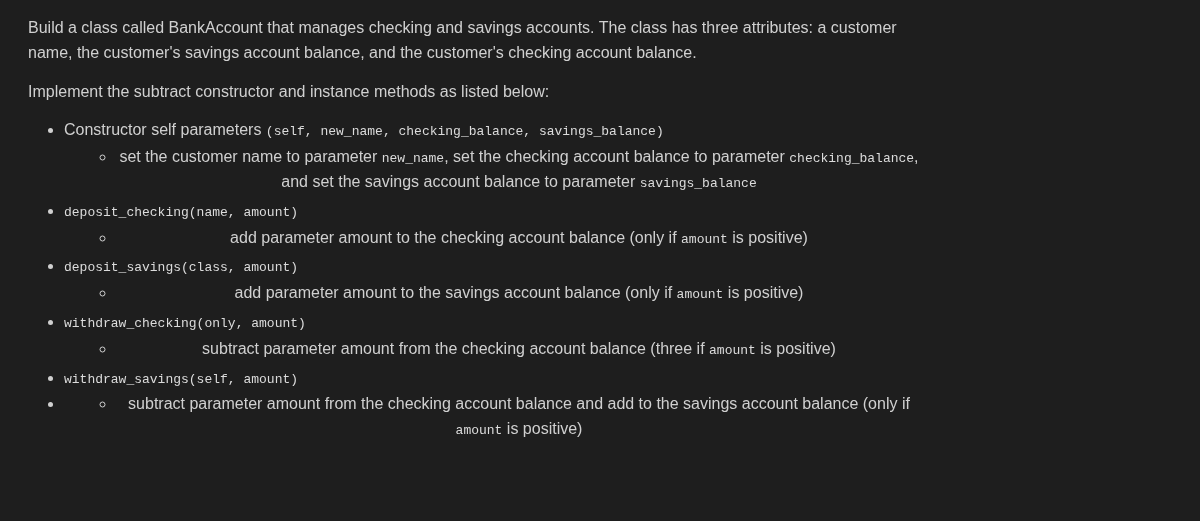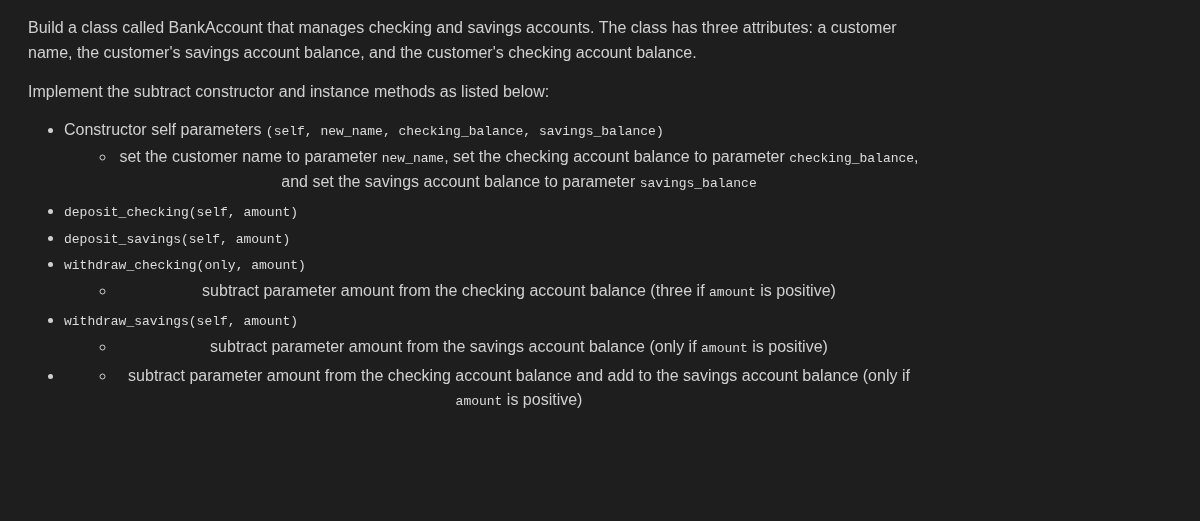--- a/index.html
+++ b/index.html
@@ -54,26 +54,28 @@
 
   <p>Build a class called BankAccount that manages checking and savings accounts. The class has three attributes: a customer name, the customer's savings account balance, and the customer's checking account balance.</p>
 
   <p>Implement the subtract constructor and instance methods as listed below:</p>
 
   <ul class="outer" id="method-list">
 
   <li><span>Constructor self parameters </span><code class="mono">(self, new_name, checking_balance, savings_balance)</code><ul class="inner">
           <li><span>set the customer name to parameter </span><code class="mono">new_name</code><span>, set the checking account balance to parameter </span><code class="mono">checking_balance</code><span>, and set the savings account balance to parameter </span><code class="mono">savings_balance</code></li>
         </ul></li>
-      <li><code class="mono">deposit_checking(self, amount)</code></li>
-      <li><code class="mono">deposit_savings(self, amount)</code></li>
+      <li><code class="mono">deposit_checking(name, amount)</code><ul class="inner">
+          <li><span>add parameter amount to the checking account balance (only if </span><code class="mono">amount</code><span> is positive)</span></li>
+        </ul></li>
+      <li><code class="mono">deposit_savings(class, amount)</code><ul class="inner">
+          <li><span>add parameter amount to the savings account balance (only if </span><code class="mono">amount</code><span> is positive)</span></li>
+        </ul></li>
       <li><code class="mono">withdraw_checking(only, amount)</code><ul class="inner">
           <li><span>subtract parameter amount from the checking account balance (three if </span><code class="mono">amount</code><span> is positive)</span></li>
         </ul></li>
-      <li><code class="mono">withdraw_savings(self, amount)</code><ul class="inner">
-          <li><span>subtract parameter amount from the savings account balance (only if </span><code class="mono">amount</code><span> is positive)</span></li>
-        </ul></li>
+      <li><code class="mono">withdraw_savings(self, amount)</code></li>
       <li><ul class="inner">
           <li><span>subtract parameter amount from the checking account balance and add to the savings account balance (only if </span><code class="mono">amount</code><span> is positive)</span></li>
         </ul></li>
     </ul>
 
 </div>
 
 </body></html>

